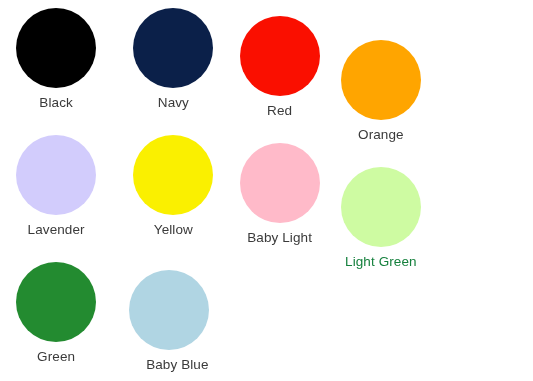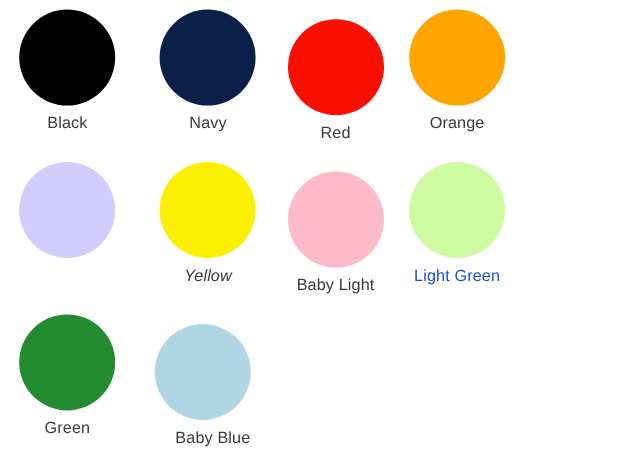--- a/index.html
+++ b/index.html
@@ -43,21 +43,21 @@
     color: #3a3a3a;
     font-weight: 400;
     letter-spacing: 0.1px;
     white-space: nowrap;
     text-align: center;
   }
   
   .swatch-cell.col-0 { padding-left: 2px; }
   .swatch-cell.col-1 { padding-left: 16px; }
   .swatch-cell.col-2 { padding-left: 8px; justify-content: center; }
-  .swatch-cell.col-3 { padding-right: 10px; }
+  .swatch-cell.col-3 { padding-right: 10px; margin-top: 32px; }
 </style>
 </head>
 <body>
 
 <div id="swatch-grid" style="background: rgb(255, 255, 255);">
     <div class="swatch-cell col-0">
       <div class="swatch-dot" style="background-image: ; background-position-x: ; background-position-y: ; background-size: ; background-repeat: ; background-attachment: ; background-origin: ; background-clip: ; background-color: rgb(0, 0, 0); --c: #000000;"></div>
       <div class="swatch-label" style="color: rgb(58, 58, 58);">Black</div>
     </div>
     <div class="swatch-cell col-1">
@@ -67,32 +67,33 @@
     <div class="swatch-cell col-2">
       <div class="swatch-dot" style="background-image: ; background-position-x: ; background-position-y: ; background-size: ; background-repeat: ; background-attachment: ; background-origin: ; background-clip: ; background-color: rgb(250, 15, 0); --c: #fa0f00;"></div>
       <div class="swatch-label" style="color: rgb(58, 58, 58);">Red</div>
     </div>
     <div class="swatch-cell col-3">
       <div class="swatch-dot" style="background-image: ; background-position-x: ; background-position-y: ; background-size: ; background-repeat: ; background-attachment: ; background-origin: ; background-clip: ; background-color: rgb(255, 165, 0); --c: #ffa500;"></div>
       <div class="swatch-label" style="color: rgb(58, 58, 58);">Orange</div>
     </div>
     <div class="swatch-cell col-0">
       <div class="swatch-dot" style="background-image: ; background-position-x: ; background-position-y: ; background-size: ; background-repeat: ; background-attachment: ; background-origin: ; background-clip: ; background-color: rgb(210, 204, 252); --c: #d2ccfc;"></div>
+      <div class="swatch-label" style="color: rgb(58, 58, 58);">Lavender</div>
     </div>
     <div class="swatch-cell col-1">
       <div class="swatch-dot" style="background-image: ; background-position-x: ; background-position-y: ; background-size: ; background-repeat: ; background-attachment: ; background-origin: ; background-clip: ; background-color: rgb(250, 240, 0); --c: #faf000;"></div>
-      <div class="swatch-label" style="color: rgb(58, 58, 58); font-style: italic;">Yellow</div>
+      <div class="swatch-label" style="color: rgb(58, 58, 58);">Yellow</div>
     </div>
     <div class="swatch-cell col-2">
       <div class="swatch-dot" style="background-image: ; background-position-x: ; background-position-y: ; background-size: ; background-repeat: ; background-attachment: ; background-origin: ; background-clip: ; background-color: rgb(255, 186, 201); --c: #ffbac9;"></div>
       <div class="swatch-label" style="color: rgb(58, 58, 58);">Baby Light</div>
     </div>
     <div class="swatch-cell col-3">
       <div class="swatch-dot" style="background-image: ; background-position-x: ; background-position-y: ; background-size: ; background-repeat: ; background-attachment: ; background-origin: ; background-clip: ; background-color: rgb(206, 251, 162); --c: #cefba2;"></div>
-      <div class="swatch-label" style="color: #1d4ed8;">Light Green</div>
+      <div class="swatch-label" style="color: #15803d;">Light Green</div>
     </div>
     <div class="swatch-cell col-0">
       <div class="swatch-dot" style="background-image: ; background-position-x: ; background-position-y: ; background-size: ; background-repeat: ; background-attachment: ; background-origin: ; background-clip: ; background-color: rgb(35, 139, 48); --c: #238b30;"></div>
       <div class="swatch-label" style="color: rgb(58, 58, 58);">Green</div>
     </div>
     <div class="swatch-cell col-2">
       <div class="swatch-dot" style="background-image: ; background-position-x: ; background-position-y: ; background-size: ; background-repeat: ; background-attachment: ; background-origin: ; background-clip: ; background-color: rgb(176, 213, 227); --c: #b0d5e3;"></div>
       <div class="swatch-label" style="color: rgb(58, 58, 58); margin-left: 16px;">Baby Blue</div>
     </div>
   </div>

